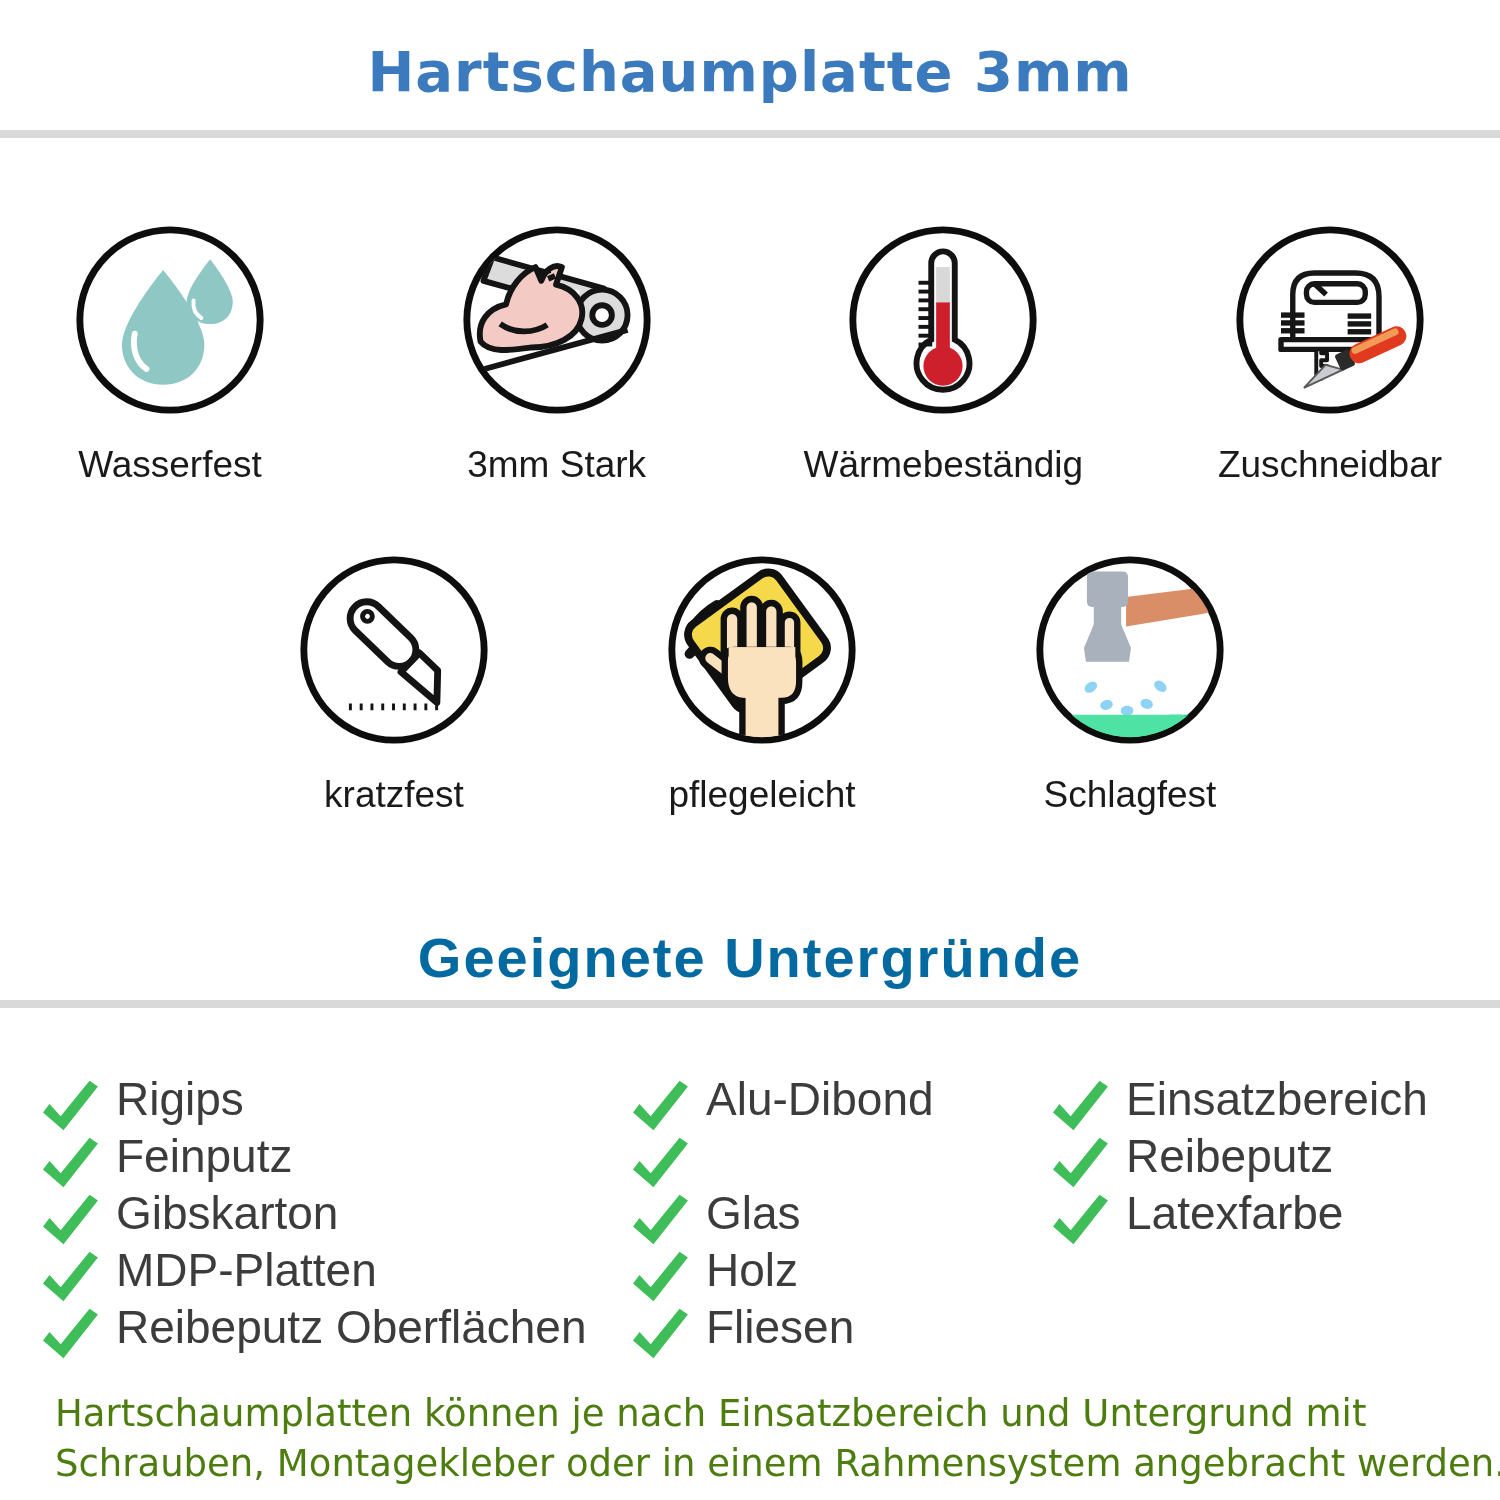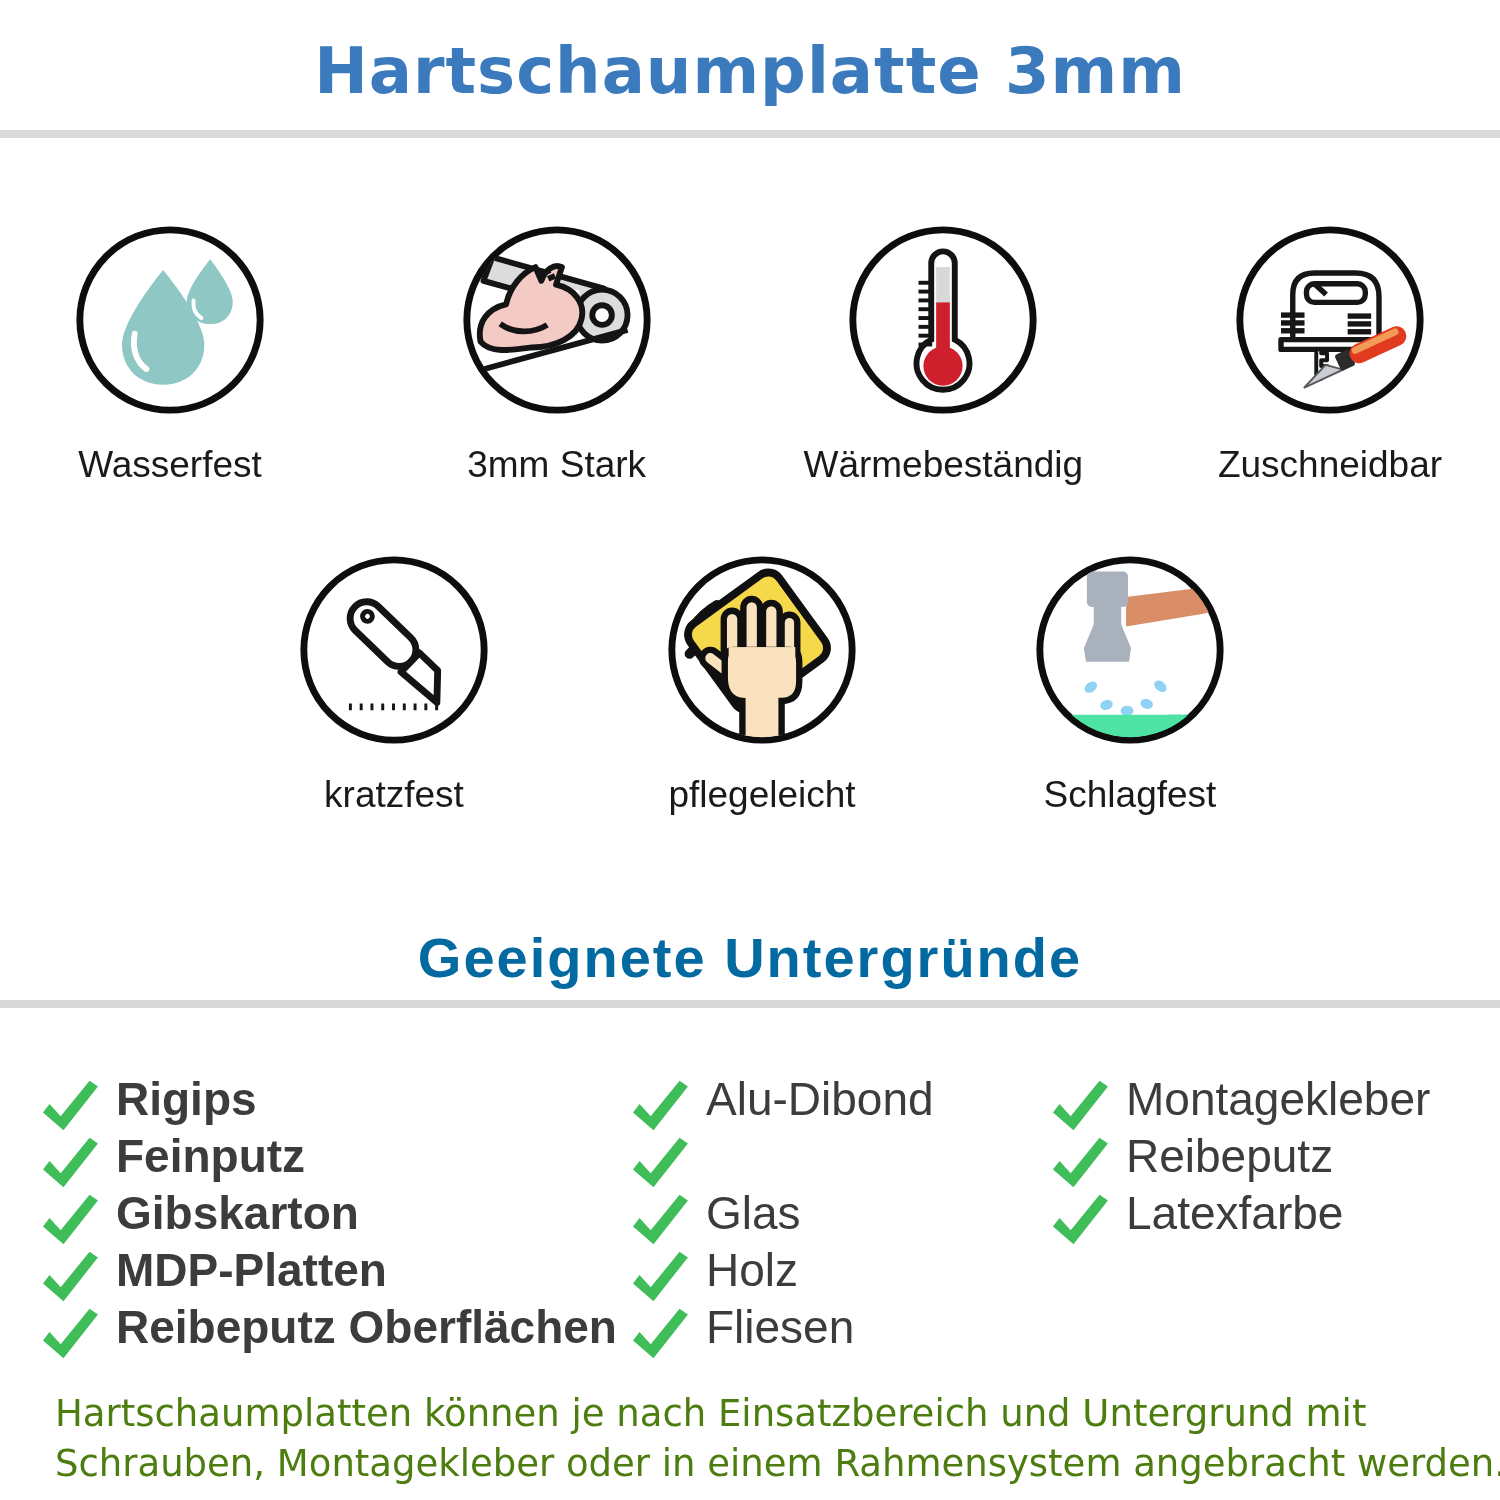--- a/index.html
+++ b/index.html
@@ -5,36 +5,36 @@
   html,body{margin:0;padding:0;}
   body{
     width:1500px;height:1500px;background:#ffffff;
     font-family:"Liberation Sans", sans-serif;
     overflow:hidden;position:relative;
   }
   .title{
     height:118px;padding-top:12px;
     display:flex;align-items:center;justify-content:center;
     font-family:"DejaVu Sans", sans-serif;
-    font-size:64px;font-weight:bold;letter-spacing:1px;color:#3A7ABD;
+    font-size:56px;font-weight:bold;letter-spacing:1px;color:#3A7ABD;
   }
   .divider{height:8px;background:#D9D9D9;width:100%;}
   .frow1{display:flex;justify-content:space-between;padding:0 72px;margin-top:84px;}
   .frow2{display:flex;justify-content:center;gap:172px;margin-top:66px;padding-left:24px;}
   .feature{display:flex;flex-direction:column;align-items:center;width:196px;}
   .ficon{width:196px;height:196px;display:block;}
   .flabel{margin-top:26px;font-size:37px;line-height:42px;color:#1A1A1A;white-space:nowrap;}
   .subtitle{
     margin-top:84px;height:100px;box-sizing:border-box;padding-top:14px;
     display:flex;align-items:center;justify-content:center;
     font-size:56px;font-weight:bold;letter-spacing:2px;color:#0369a1;
   }
   .checklist{display:flex;padding:62px 0 0 40px;box-sizing:border-box;}
   .col{list-style:none;margin:0;padding:0;}
-  .col1{width:590px;font-weight:bold;}
+  .col1{width:590px;}
   .col2{width:420px;}
   .col3{flex:1;}
   .check-item{display:flex;align-items:center;height:57px;}
   .check-icon{width:60px;height:54px;margin-right:16px;flex:none;transform:translateY(6px);}
   .check-label{font-size:46px;color:#3C3C3C;white-space:nowrap;}
   .footer{
     margin:34px 0 0 55px;
     font-family:"DejaVu Sans", sans-serif;
     font-size:37px;line-height:50px;color:#4d7c0f;
   }
@@ -274,21 +274,21 @@
           </svg>
         <span class="check-label">Fliesen</span>
       </li>
     </ul>
 
     <ul class="col col3">
       <li class="check-item">
         <svg class="check-icon" viewBox="0 0 64 58">
             <polygon points="53,3 62,9 25,56 3,37 10,28 22,41" fill="#3FBD59"></polygon>
           </svg>
-        <span class="check-label">Montagekleber</span>
+        <span class="check-label">Einsatzbereich</span>
       </li>
       <li class="check-item">
         <svg class="check-icon" viewBox="0 0 64 58">
             <polygon points="53,3 62,9 25,56 3,37 10,28 22,41" fill="#3FBD59"></polygon>
           </svg>
         <span class="check-label">Reibeputz</span>
       </li>
       <li class="check-item">
         <svg class="check-icon" viewBox="0 0 64 58">
             <polygon points="53,3 62,9 25,56 3,37 10,28 22,41" fill="#3FBD59"></polygon>

